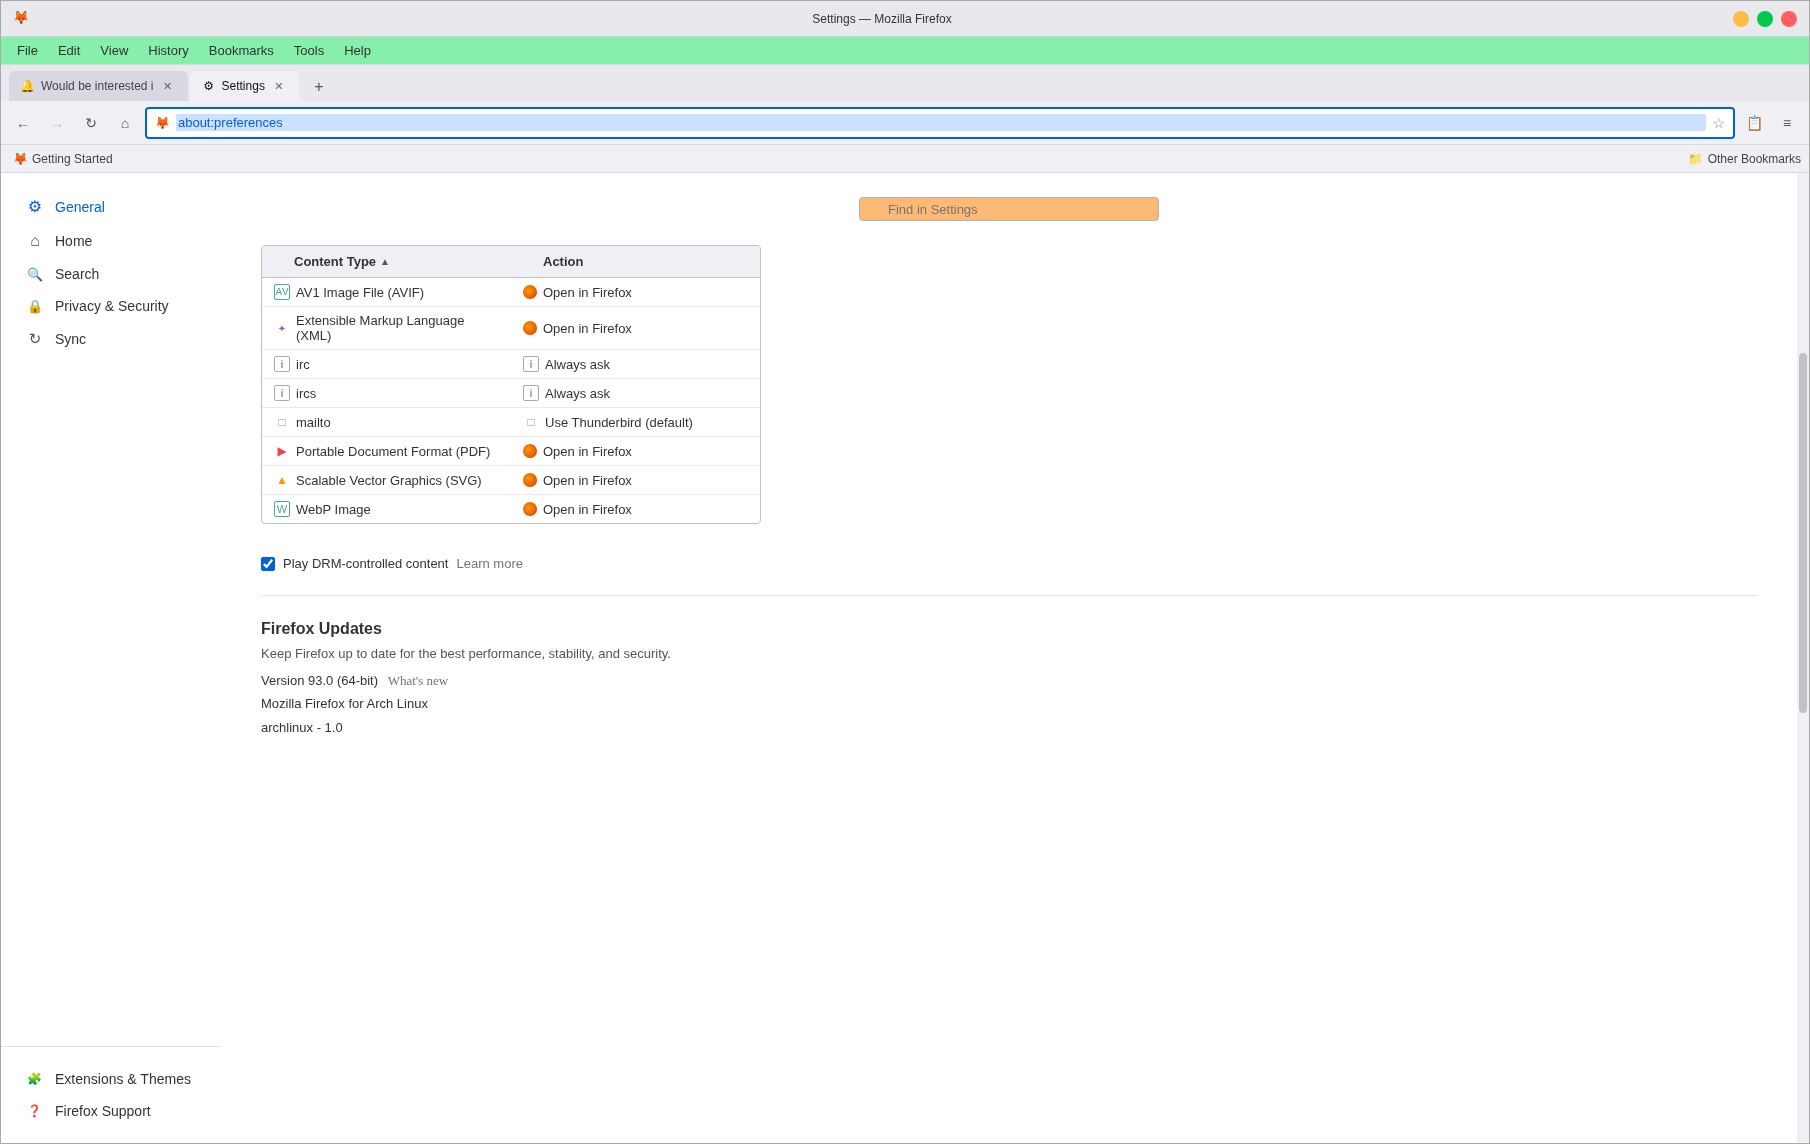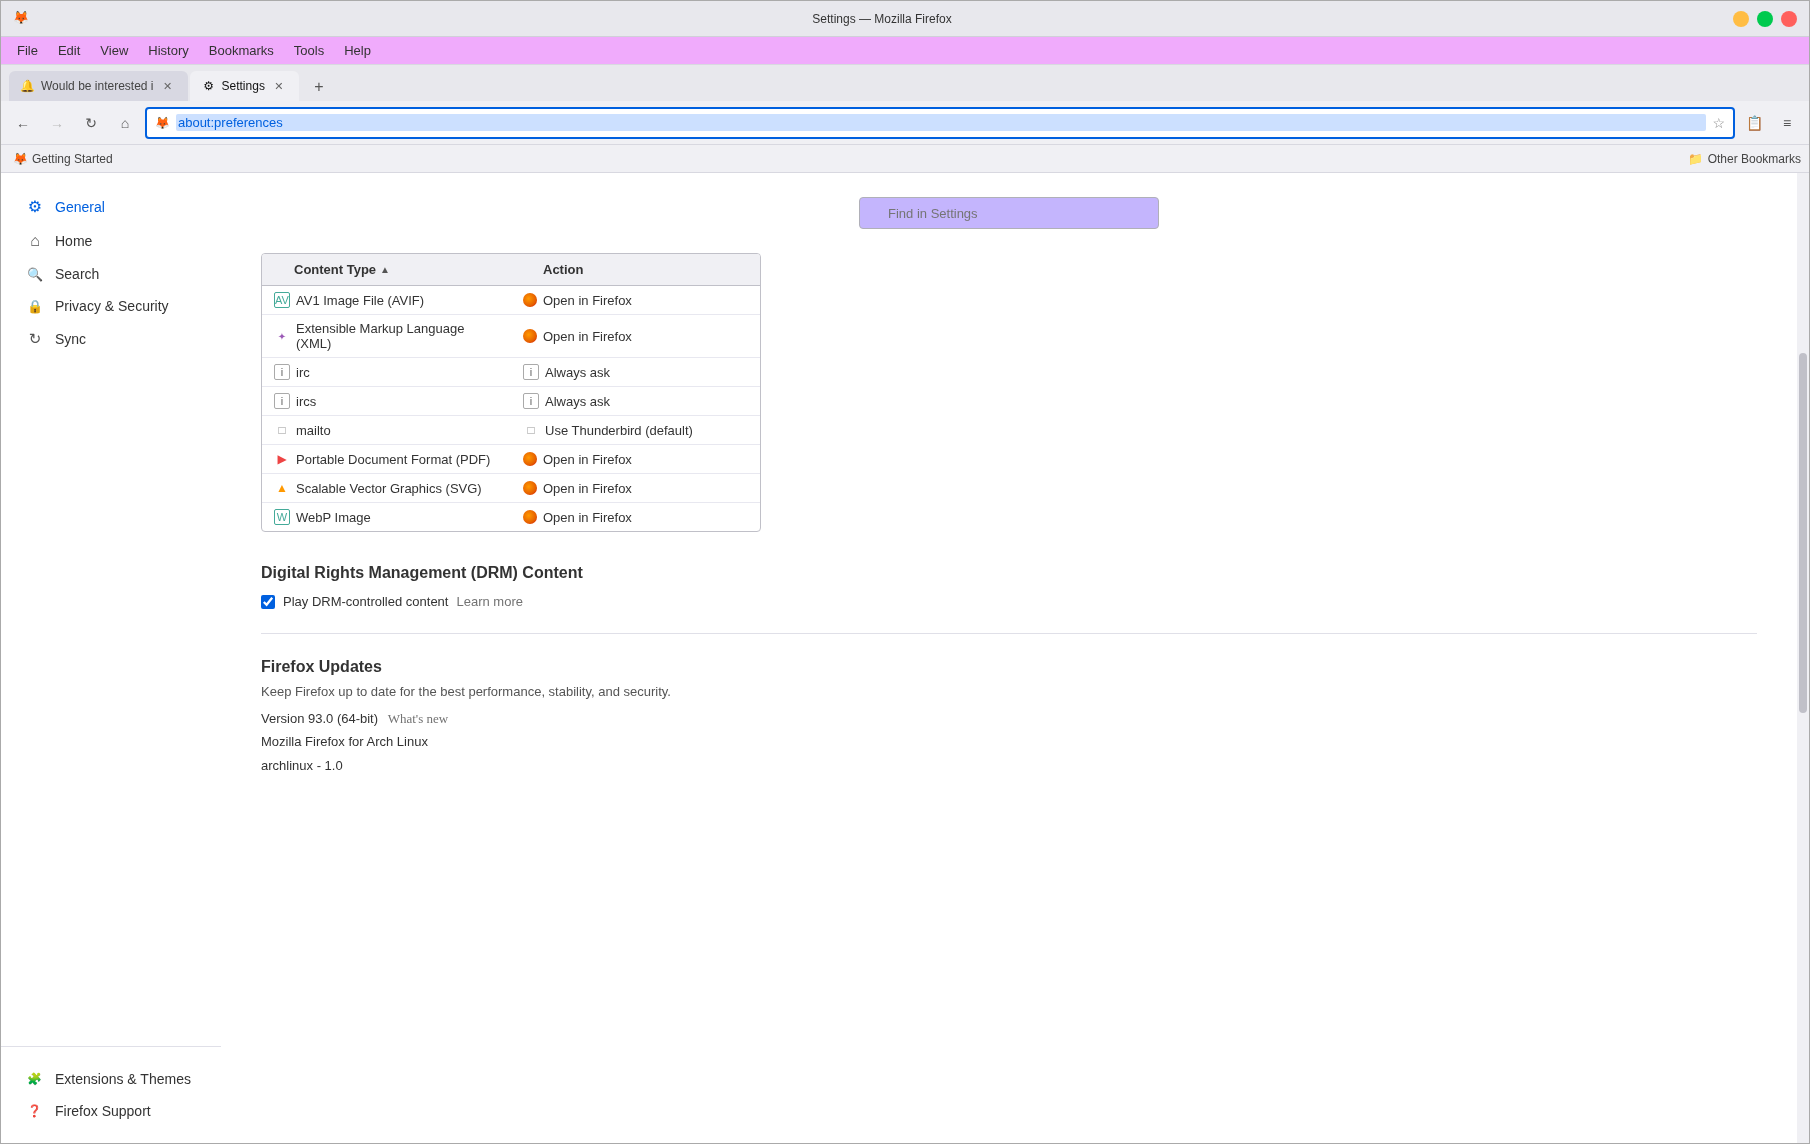--- a/index.html
+++ b/index.html
@@ -13,21 +13,21 @@
     .title-bar-title { flex: 1; text-align: center; font-size: 12px; color: #333; }
     .title-bar-controls { display: flex; gap: 8px; align-items: center; }
     .title-bar-btn { width: 16px; height: 16px; border-radius: 50%; border: none; cursor: pointer; font-size: 10px; display: flex; align-items: center; justify-content: center; color: transparent; }
     .btn-min { background: #ffbd44; }
     .btn-restore { background: #00ca4e; }
     .btn-close { background: #ff605c; }
     .title-bar-left { display: flex; align-items: center; gap: 6px; }
     .firefox-logo { width: 18px; height: 18px; }
 
     
-    .menu-bar { background: #f0abfc; height: 28px; display: flex; align-items: center; padding: 0 8px; border-bottom: 1px solid #d8d8e0; gap: 4px; }
+    .menu-bar { background: #86efac; height: 28px; display: flex; align-items: center; padding: 0 8px; border-bottom: 1px solid #d8d8e0; gap: 4px; }
     .menu-item { padding: 3px 8px; font-size: 13px; color: #333; cursor: pointer; border-radius: 3px; }
 
     
     .tab-bar { background: #e8e8ed; height: 36px; display: flex; align-items: flex-end; padding: 0 8px; gap: 2px; }
     .tab { height: 30px; display: flex; align-items: center; padding: 0 12px; border-radius: 6px 6px 0 0; font-size: 12px; color: #444; cursor: pointer; gap: 6px; max-width: 220px; min-width: 100px; position: relative; }
     .tab.inactive { background: #d8d8e2; }
     .tab.active { background: #f0f0f4; color: #111; }
     .tab-close { width: 16px; height: 16px; display: flex; align-items: center; justify-content: center; border-radius: 50%; font-size: 11px; color: #666; cursor: pointer; }
     .tab-icon { width: 14px; height: 14px; display: flex; align-items: center; justify-content: center; }
     .tab-new { width: 28px; height: 28px; display: flex; align-items: center; justify-content: center; font-size: 16px; color: #555; cursor: pointer; border-radius: 50%; margin-left: 4px; }
@@ -59,21 +59,21 @@
     .sidebar-item.active .sidebar-icon { color: #0060df; }
     .sidebar-icon { font-size: 16px; color: #555; width: 20px; display: flex; align-items: center; justify-content: center; }
     .sidebar-label { font-size: 14px; }
     .sidebar-bottom { margin-top: auto; border-top: 1px solid #e0e0e8; padding-top: 8px; }
 
     
     .content-area { flex: 1; padding: 24px 40px; overflow-y: auto; background: white; }
 
     
     .find-bar { display: flex; justify-content: center; margin-bottom: 24px; }
-    .find-input { width: 300px; height: 32px; border: 1px solid #b0b0b8; border-radius: 4px; padding: 0 10px 0 28px; font-size: 13px; background: #c4b5fd; color: #333; position: relative; outline: none; }
+    .find-input { width: 300px; height: 24px; border: 1px solid #b0b0b8; border-radius: 4px; padding: 0 10px 0 28px; font-size: 13px; background: #fdba74; color: #333; position: relative; outline: none; }
     .find-input-wrapper { position: relative; }
     .find-icon { position: absolute; left: 8px; top: 50%; transform: translateY(-50%); color: #888; font-size: 13px; pointer-events: none; }
 
     
     .files-table { width: 500px; border: 1px solid #c0c0c8; border-radius: 4px; overflow: hidden; margin-bottom: 32px; }
     .table-header { display: flex; background: #f0f0f4; border-bottom: 1px solid #c0c0c8; }
     .th { padding: 8px 12px; font-size: 13px; font-weight: 600; color: #333; flex: 1; display: flex; align-items: center; gap: 4px; cursor: pointer; margin-left: 20px; }
     .th.action { flex: 1; }
     .th-arrow { font-size: 10px; color: #555; }
     .table-body { }
@@ -221,21 +221,21 @@
               <span class="th-arrow">▲</span>
             </div>
             <div class="th action">
               <span>Action</span>
             </div>
           </div>
           <div class="table-body">
 
             <div class="table-row">
               <div class="td">
-                <span class="file-icon" style="color:#4a9;font-size:11px;border:1px solid #4a9;padding:2px 2px;border-radius:2px;">AV</span>
+                <span class="file-icon" style="color:#4a9;font-size:11px;border:1px solid #4a9;padding:2px 2px;border-radius:2px;font-family:Liberation Mono, monospace;">AV</span>
                 <span>AV1 Image File (AVIF)</span>
               </div>
               <div class="td action">
                 <span class="ff-ball"></span>
                 <span>Open in Firefox</span>
               </div>
             </div>
 
             <div class="table-row">
               <div class="td">
@@ -311,21 +311,20 @@
               <div class="td action">
                 <span class="ff-ball"></span>
                 <span>Open in Firefox</span>
               </div>
             </div>
 
           </div>
         </div>
 
         <div>
-          <h2 class="section-title">Digital Rights Management (DRM) Content</h2>
           <div class="checkbox-row">
             <input type="checkbox" id="drm-checkbox" checked="" style="">
             <label for="drm-checkbox" class="checkbox-label">Play DRM-controlled content</label>
             <a class="link">Learn more</a>
           </div>
         </div>
 
         <hr class="section-divider">
 
         <div class="updates-section">

